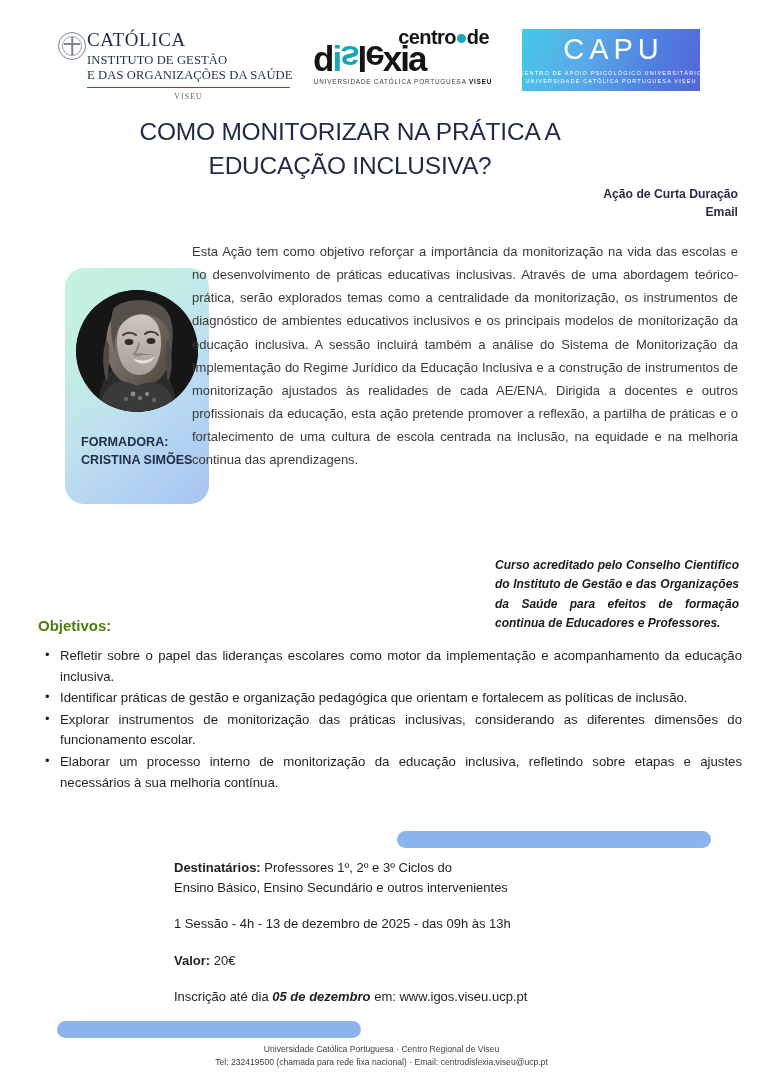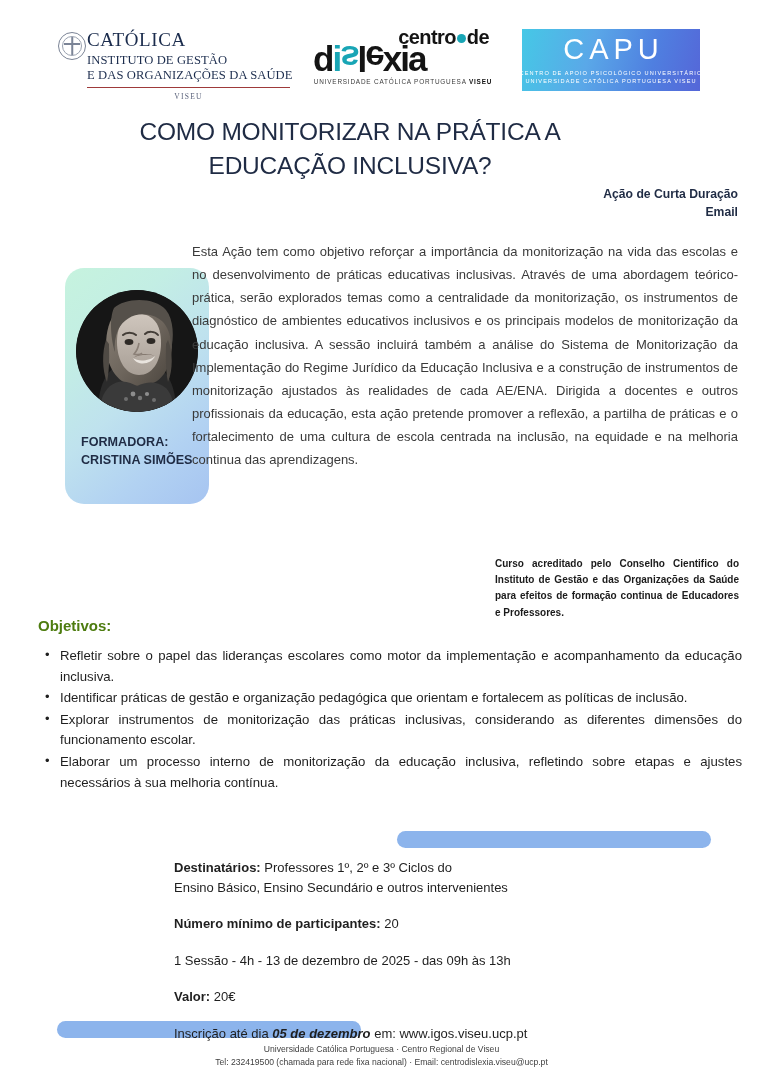--- a/index.html
+++ b/index.html
@@ -262,26 +262,27 @@
     text-align: justify;
     text-justify: inter-word;
   }
 
   
   .accreditation {
     position: absolute;
     right: 24px;
     top: 556px;
     width: 244px;
-    font-size: 10px;
+    font-size: 12px;
     font-weight: bold;
     line-height: 1.62;
     color: #1b1b1b;
     text-align: justify;
     text-justify: inter-word;
+    font-style: italic;
   }
 
   
   .objetivos-title {
     position: absolute;
     left: 38px;
     top: 617px;
     font-size: 15px;
     font-weight: bold;
     color: #4d7c0f;
@@ -467,23 +468,20 @@
 </ul>
 
 <div class="pill pill-top"></div>
 <div class="pill pill-bottom"></div>
 
 <div class="details">
   <div class="row">
     <div><b>Destinatários:</b><span> Professores 1º, 2º e 3º Ciclos do</span></div>
     <div>Ensino Básico, Ensino Secundário e outros intervenientes</div>
   </div>
-  <div class="row">
-    <b>Número mínimo de participantes:</b><span> 20</span>
-  </div>
   <div class="row">1 Sessão - 4h - 13 de dezembro de 2025 - das 09h às 13h</div>
   <div class="row">
     <b>Valor:</b><span> 20€</span>
   </div>
   <div class="row">
     <span>Inscrição até dia </span><i>05 de dezembro</i><span> em: www.igos.viseu.ucp.pt</span>
   </div>
 </div>
 
 <div class="footer">

